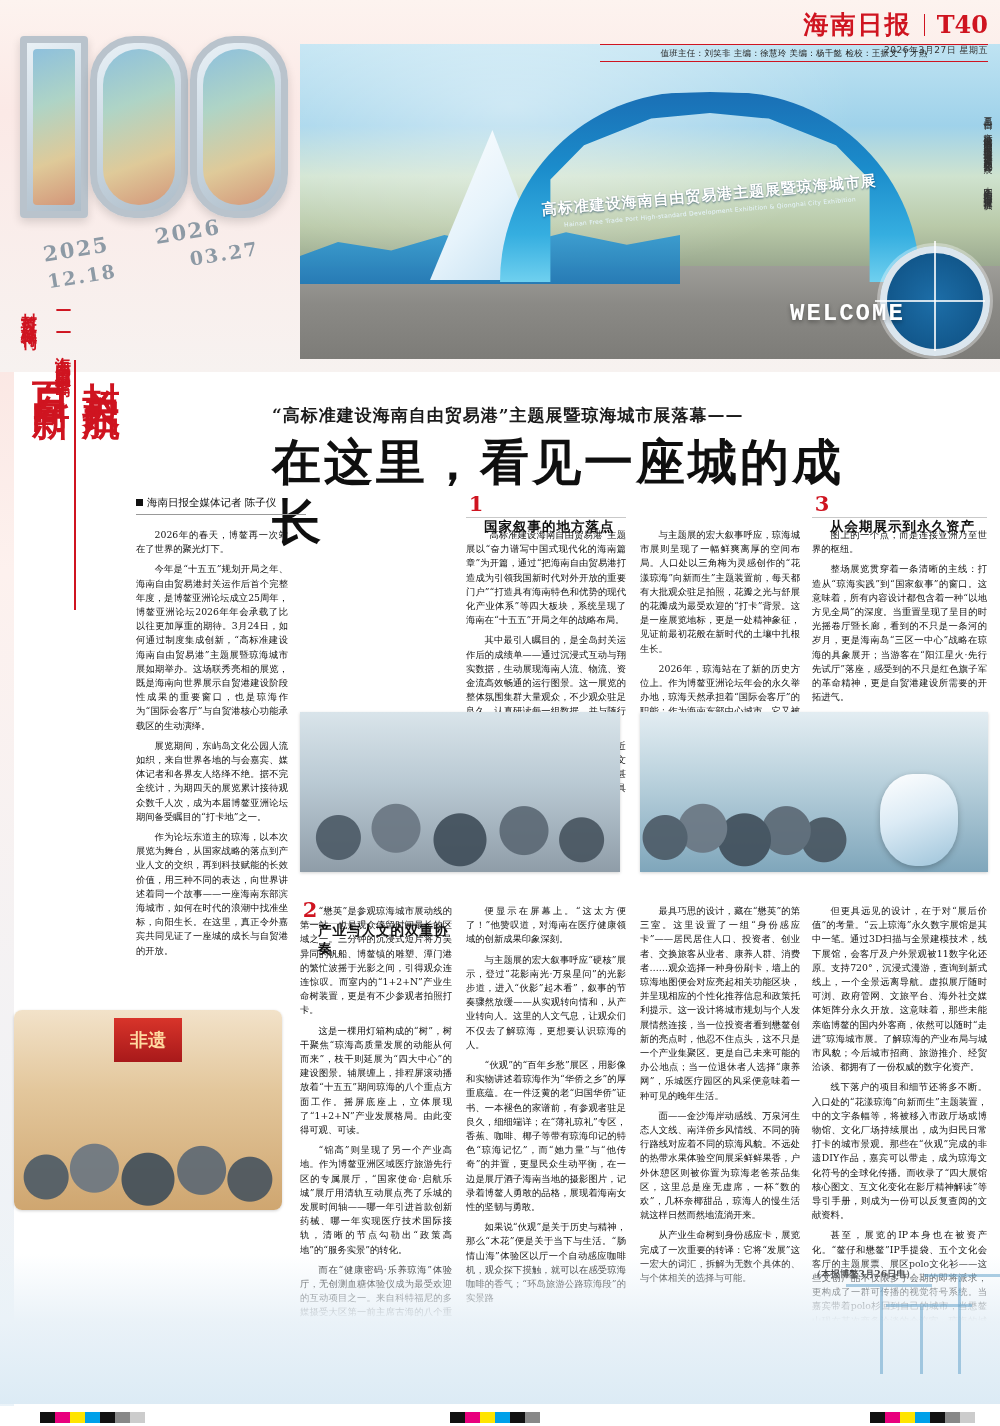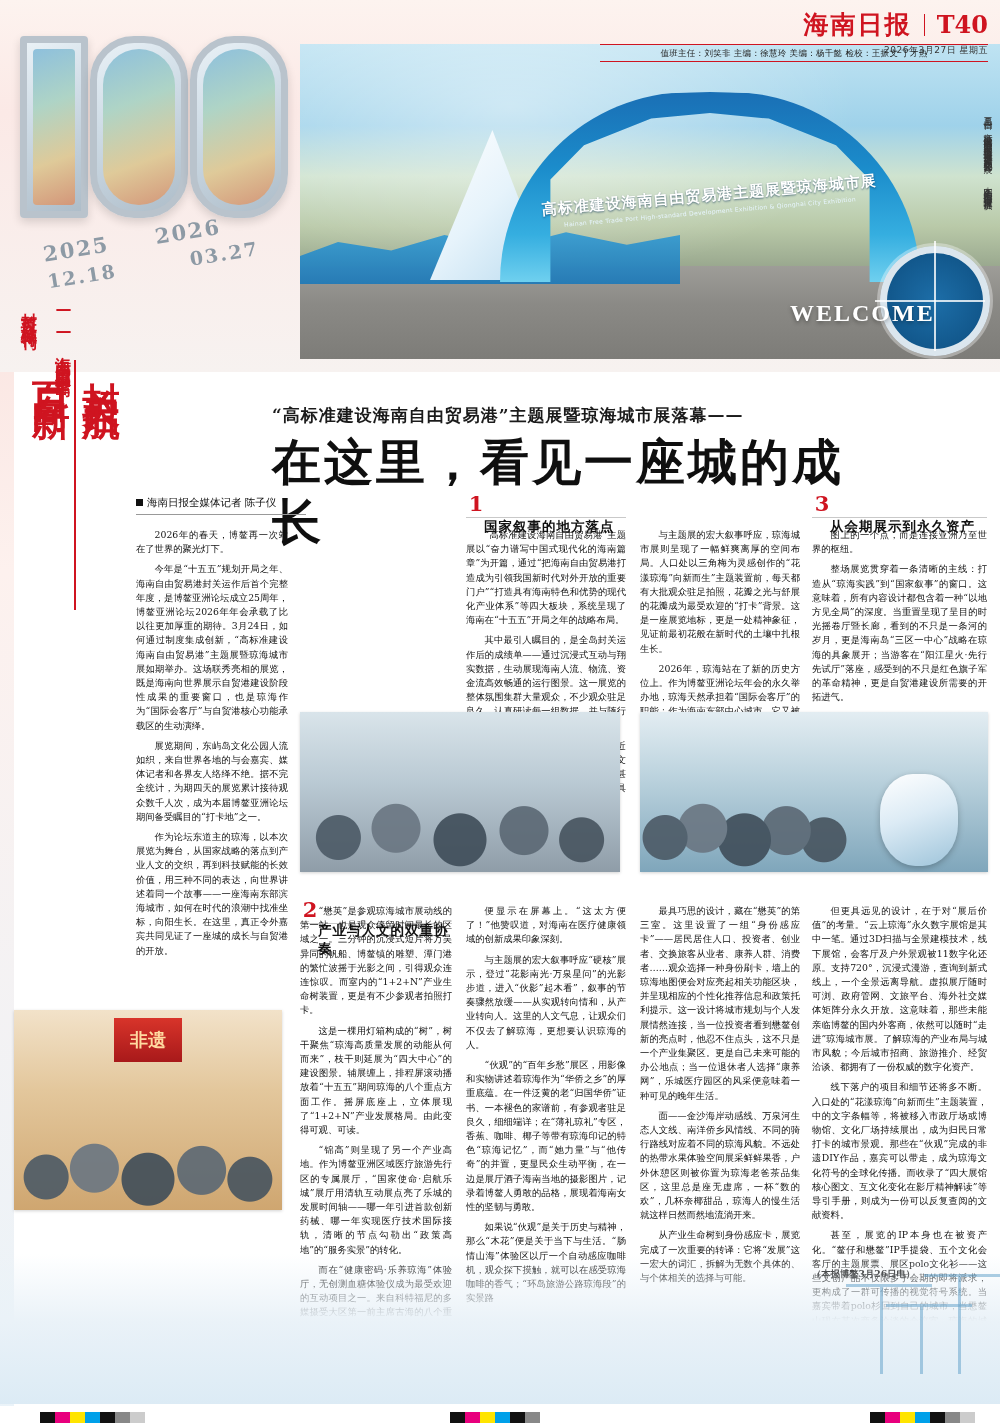--- a/index.html
+++ b/index.html
@@ -78,21 +78,21 @@
   }
   .hero-wave{
     position:absolute;left:300px;top:214px;width:380px;height:70px;
     background:linear-gradient(180deg,#3aa6dc 0%,#1e79b8 100%);
     clip-path:polygon(0% 60%,10% 40%,24% 52%,38% 30%,54% 48%,70% 26%,86% 44%,100% 30%,100% 100%,0% 100%);
     opacity:.92;
   }
   .hero-welcome{
     position:absolute;left:790px;top:300px;color:#fff;font-weight:bold;font-size:24px;
     letter-spacing:2px;text-shadow:0 2px 4px rgba(0,0,0,.35);
-    font-family:Liberation Serif, serif;
+    font-family:Liberation Mono, monospace;
   }
   .hero-helm{
     position:absolute;left:880px;top:246px;width:96px;height:96px;border-radius:50%;
     border:7px solid rgba(255,255,255,.85);
     background:radial-gradient(circle,#1d6ea8 0%,#0d4e80 100%);
     box-shadow:0 0 0 3px rgba(255,255,255,.35);
   }
   .hero-helm:before{
     content:"";position:absolute;left:50%;top:-12px;width:2px;height:110px;margin-left:-1px;
     background:rgba(255,255,255,.8);
@@ -229,21 +229,21 @@
   }
   .ph-vase{
     position:absolute;right:30px;bottom:6px;width:78px;height:92px;border-radius:42% 42% 46% 46%;
     background:linear-gradient(160deg,#ffffff 0%,#dcebf5 45%,#9ec4da 100%);
     box-shadow:0 2px 6px rgba(0,0,0,.25);
   }
 
   .ph3{
     left:14px;top:1010px;width:268px;height:200px;
     background:linear-gradient(180deg,#f2e2c9 0%,#e3c79c 40%,#cfa670 100%);
-    border-radius:0;
+    border-radius:8px;
   }
   .ph3 .banner{
     position:absolute;left:50%;top:8px;margin-left:-34px;width:68px;height:44px;
     background:linear-gradient(180deg,#d8342a 0%,#a8191a 100%);
     color:#ffd9a0;font-size:18px;font-weight:bold;text-align:center;line-height:44px;
     font-family:"DejaVu Serif","Liberation Serif",serif;
   }
 
   
   .c2b{left:300px;top:900px;width:152px;}

